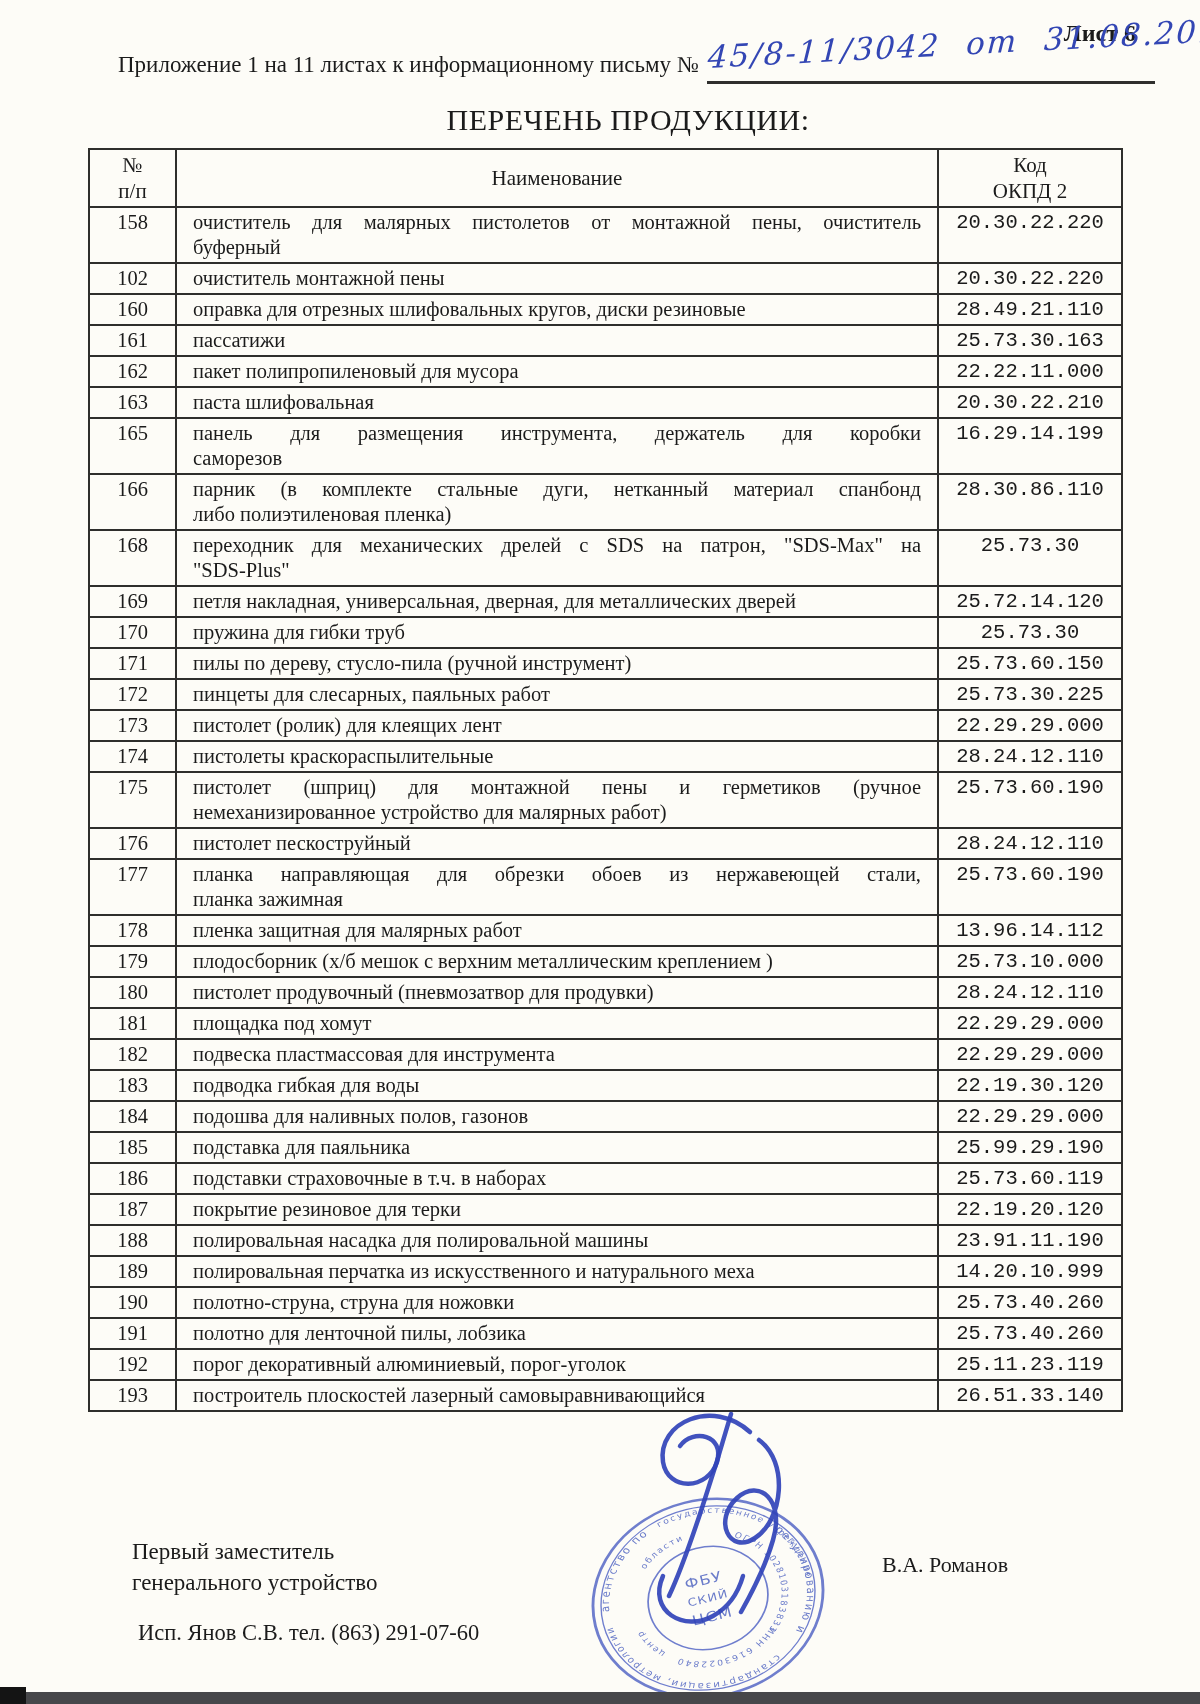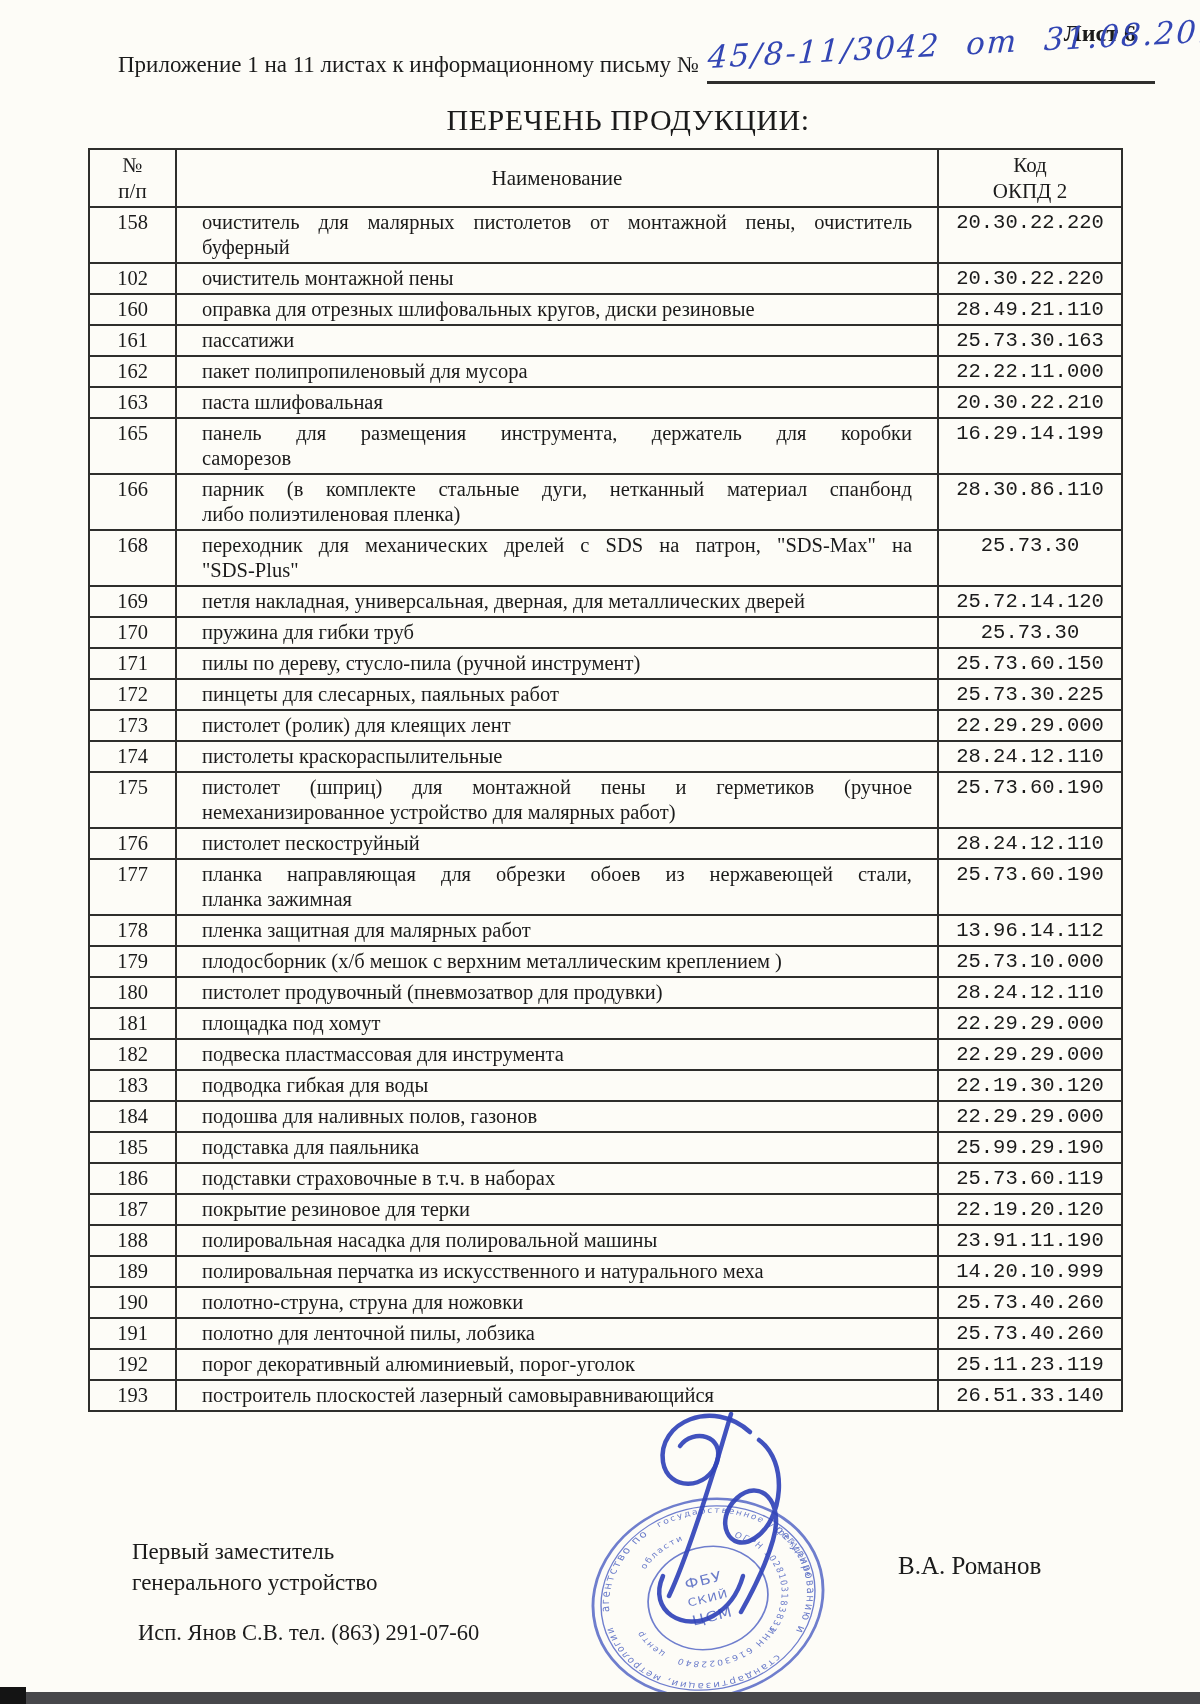--- a/index.html
+++ b/index.html
@@ -33,29 +33,29 @@
     position:absolute; top:148px; left:88px;
     border-collapse:collapse; table-layout:fixed; width:1033px;
     font-size:20.5px;
   }
   .doc-table th, .doc-table td {
     border:2px solid #2e2e2c; vertical-align:top;
     line-height:25px; padding:2px 0;
   }
   .doc-table th { font-weight:normal; vertical-align:middle; text-align:center; font-size:21px; line-height:26px; padding:2px 0; }
   td.c-num  { text-align:center; }
-  td.c-name { text-align:left; padding:2px 25px; }
+  td.c-name { text-align:left; padding:2px 16px; }
   td.c-code { text-align:center;font-family:Liberation Mono, monospace; }
   td.c-name div.j { text-align:justify; text-align-last:justify; }
   .footer-position {
     position:absolute; top:1536px; left:118px;
     font-size:23px; line-height:31px;margin-left:14px;
   }
   .signer-name {
-    position:absolute; top:1552px; left:882px; font-size:25px;margin-left:16px;
+    position:absolute; top:1552px; left:882px; font-size:22px;
   }
   .executor-line {
     position:absolute; top:1620px; left:122px; font-size:22.5px;margin-left:16px;
   }
   .stamp-svg { position:absolute; left:545px; top:1380px; width:470px; height:324px; }
   .stamp-group { opacity:0.82; }
   .stamp-group circle { fill:none; stroke:#5063c5; }
   .stamp-text { fill:#4b60c0; font-family:"DejaVu Sans", sans-serif; letter-spacing:1.5px; }
   .stamp-center { fill:#4b60c0; font-family:"DejaVu Sans", sans-serif; text-anchor:middle; letter-spacing:1px; }
   .sig-path { fill:none; stroke:#3143b8; stroke-width:4.5; stroke-linecap:round; stroke-linejoin:round; opacity:0.92; }

